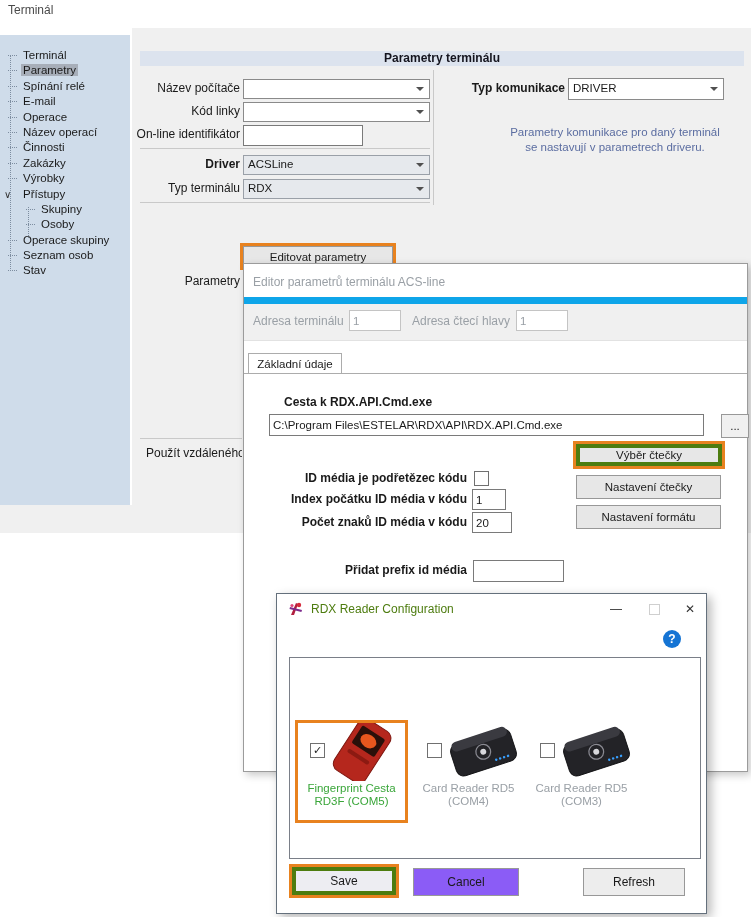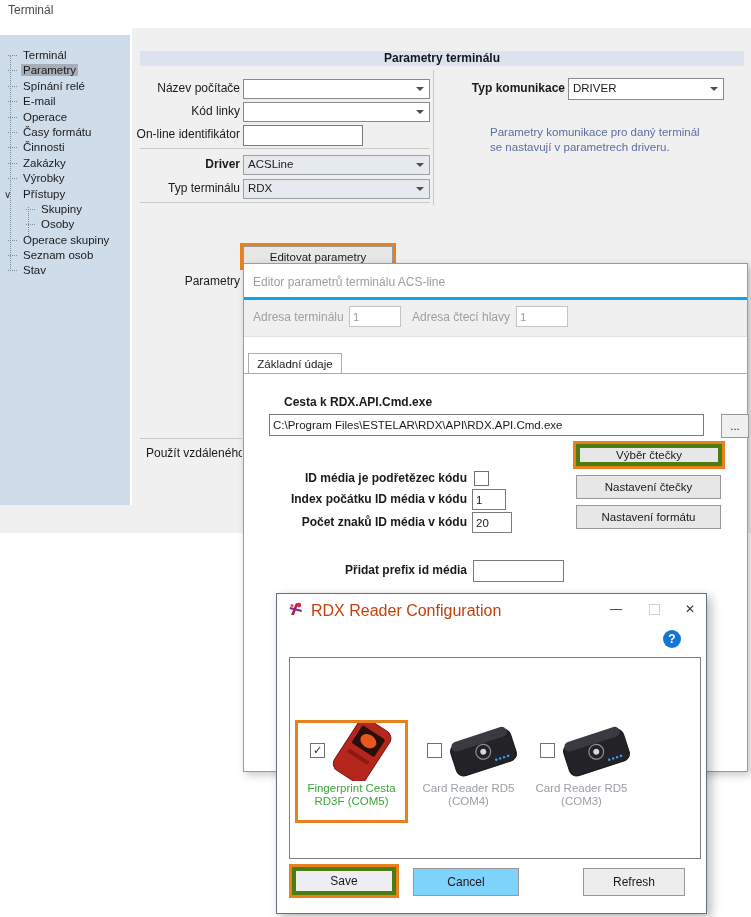--- a/index.html
+++ b/index.html
@@ -38,44 +38,44 @@
   .lbl-gray{color:#9aa0a6;}
   .rt{text-align:right;}
   .combo{position:absolute;background:#fff;border:1px solid #8a8a8a;height:18px;}
   .combo .arrow{position:absolute;right:5px;top:7px;width:0;height:0;border-left:4px solid transparent;border-right:4px solid transparent;border-top:4px solid #505050;}
   .combo.ro{background:#e6e9ed;border-color:#9aa0a8;}
   .combo .val{position:absolute;left:4px;top:2px;font-size:11.5px;}
   .tinput{position:absolute;background:#fff;border:1px solid #7a7a7a;font-size:11.5px;padding:0 3px;
           display:flex;align-items:center;}
   .sep{position:absolute;border-top:1px solid #c9c9c9;height:0;}
   .vsep{position:absolute;border-left:1px solid #c9c9c9;width:0;}
-  .info-txt{position:absolute;left:490px;width:250px;text-align:left;color:#5b6da1;font-size:11.5px;}
+  .info-txt{position:absolute;left:490px;width:250px;text-align:center;color:#5b6da1;font-size:11.5px;}
   
   .btn{position:absolute;background:#e7e7e7;border:1px solid #989898;display:flex;align-items:center;justify-content:center;
        font-size:11.5px;color:#1a1a1a;cursor:pointer;}
   .orange-wrap{position:absolute;border:3px solid #e8821f;}
   .orange-wrap .btn{position:absolute;left:0;top:0;right:0;bottom:0;}
   .btn.focus{border:4px solid #4d7c0f;}
   
   .editor-dlg{left:243px;top:263px;width:505px;height:509px;background:#fff;border:1px solid #9b9b9b;
               box-shadow:3px 3px 8px rgba(0,0,0,.22);box-sizing:border-box;}
   .ed-title{position:absolute;left:9px;top:11px;color:#9aa0a6;font-size:12px;}
   .ed-band{position:absolute;left:0;top:33px;width:503px;height:36px;background:#f0f0f0;
-           border-top:3px solid #0ea5e9;border-bottom:1px solid #e2e2e2;}
+           border-top:7px solid #0ea5e9;border-bottom:1px solid #e2e2e2;}
   .ed-band .tinput{border-color:#c4c4c4;color:#9aa0a6;}
   .tab{position:absolute;left:4px;top:89px;width:92px;height:20px;background:#fff;border:1px solid #acacac;border-bottom:none;
        text-align:center;line-height:20px;font-size:11.5px;cursor:pointer;}
   .tab-line{position:absolute;left:0;top:109px;width:503px;border-top:1px solid #acacac;}
   .cb{position:absolute;width:13px;height:13px;background:#fff;border:1px solid #707070;
       display:flex;align-items:center;justify-content:center;font-size:11px;color:#222;cursor:pointer;}
   
   .rdx-dlg{left:276px;top:593px;width:431px;height:321px;background:#fff;border:1px solid #64707c;
            box-shadow:4px 4px 10px rgba(0,0,0,.28);box-sizing:border-box;}
   .rdx-titlebar{position:absolute;left:0;top:0;width:429px;height:30px;background:#fff;}
-  .rdx-title{position:absolute;left:34px;top:8px;font-size:16px;color:#c2410c;}
+  .rdx-title{position:absolute;left:34px;top:8px;font-size:12px;color:#4d7c0f;}
   .win-btn{position:absolute;top:0;width:38px;height:30px;display:flex;align-items:center;justify-content:center;
            font-size:12px;color:#333;cursor:pointer;}
   .maxbox{width:9px;height:9px;border:1px solid #cfcfcf;}
   .help-circ{position:absolute;width:18px;height:18px;border-radius:50%;background:#1574d4;color:#fff;
              font-weight:bold;font-size:12px;display:flex;align-items:center;justify-content:center;cursor:pointer;}
   .listbox{position:absolute;left:12px;top:63px;width:410px;height:200px;background:#fff;border:1px solid #7a7f88;}
   .tile{position:absolute;top:65px;width:107px;height:97px;}
   .tile .dev-cb{position:absolute;left:12px;top:20px;}
   .tile .dev-img{position:absolute;left:30px;top:0px;}
   .tile .dl{position:absolute;left:0;width:107px;text-align:center;font-size:11.5px;line-height:13px;}
@@ -97,21 +97,21 @@
 
   <div class="abs sidebar">
     <div class="vguide" style="left:10px;top:20px;height:216px;"></div>
     <div class="vguide" style="left:28px;top:172px;height:31px;"></div>
     <div class="tree">
       <div class="tree-item lvl0"><span class="stub"></span><span class="ti-label">Terminál</span></div>
       <div class="tree-item lvl0"><span class="stub"></span><span class="ti-label sel">Parametry</span></div>
       <div class="tree-item lvl0"><span class="stub"></span><span class="ti-label">Spínání relé</span></div>
       <div class="tree-item lvl0"><span class="stub"></span><span class="ti-label">E-mail</span></div>
       <div class="tree-item lvl0"><span class="stub"></span><span class="ti-label">Operace</span></div>
-      <div class="tree-item lvl0"><span class="stub"></span><span class="ti-label">Časy formátu</span></div>
+      <div class="tree-item lvl0"><span class="stub"></span><span class="ti-label">Název operací</span></div>
       <div class="tree-item lvl0"><span class="stub"></span><span class="ti-label">Činnosti</span></div>
       <div class="tree-item lvl0"><span class="stub"></span><span class="ti-label">Zakázky</span></div>
       <div class="tree-item lvl0"><span class="stub"></span><span class="ti-label">Výrobky</span></div>
       <div class="tree-item lvl0"><span class="expander">∨</span><span class="ti-label">Přístupy</span></div>
       <div class="tree-item lvl1"><span class="stub"></span><span class="ti-label">Skupiny</span></div>
       <div class="tree-item lvl1"><span class="stub"></span><span class="ti-label">Osoby</span></div>
       <div class="tree-item lvl0"><span class="stub"></span><span class="ti-label">Operace skupiny</span></div>
       <div class="tree-item lvl0"><span class="stub"></span><span class="ti-label">Seznam osob</span></div>
       <div class="tree-item lvl0"><span class="stub"></span><span class="ti-label">Stav</span></div>
     </div>
@@ -327,21 +327,21 @@
         <div class="dl gray" style="top:59px;">Card Reader RD5</div>
         <div class="dl gray" style="top:72px;">(COM3)</div>
       </div>
     </div>
 
     <div class="orange-wrap" style="left:12px;top:270px;width:104px;height:28px;">
       <div class="btn focus" style="background:#ededf2;font-size:12px;">
           <span>Save</span>
         </div>
     </div>
-    <div class="btn" style="left:136px;top:274px;width:104px;height:26px;font-size:12px;background:#7dd3fc;">
+    <div class="btn" style="left:136px;top:274px;width:104px;height:26px;font-size:12px;background:#8b5cf6;">
         <span>Cancel</span>
       </div>
     <div class="btn" style="left:306px;top:274px;width:100px;height:26px;font-size:12px;background:#ededed;">
         <span>Refresh</span>
       </div>
   </div>
 
 </div>
 
 </body></html>

